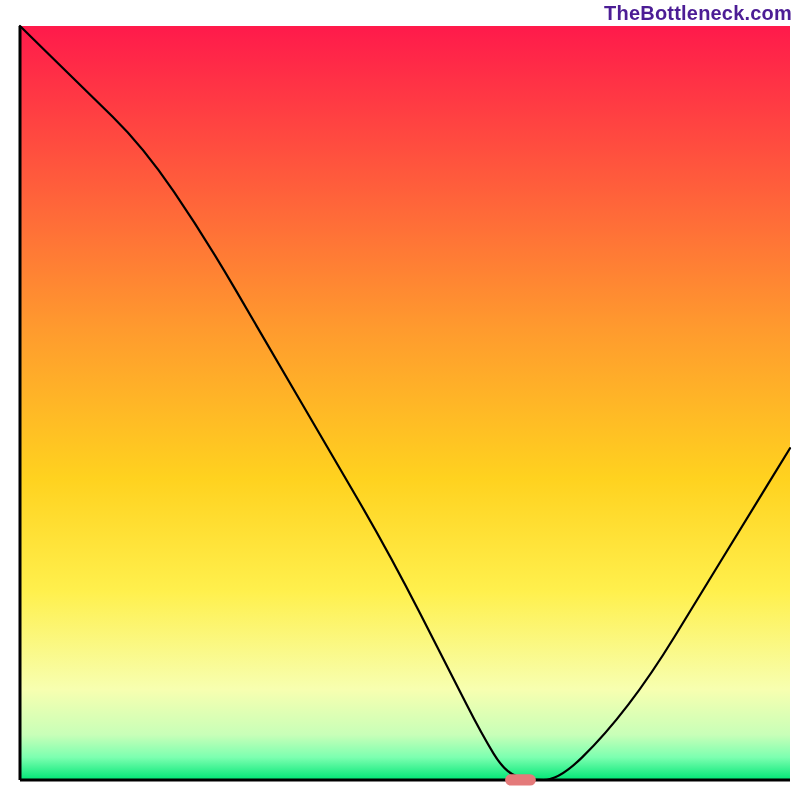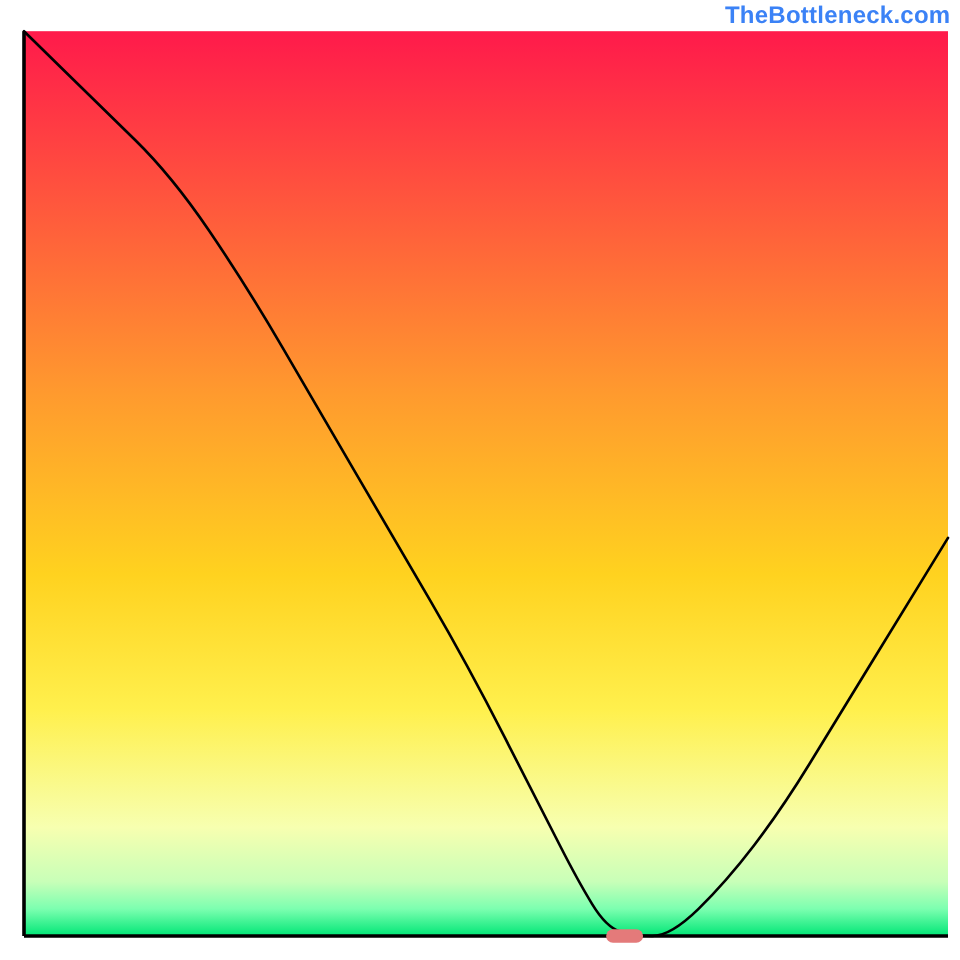--- a/index.html
+++ b/index.html
@@ -15,21 +15,21 @@
     position: relative;
     width: 800px;
     height: 800px;
   }
   .watermark {
     position: absolute;
     top: 2px;
     right: 8px;
     font-size: 20px;
     font-weight: 600;
-    color: #3b82f6;
+    color: #4c1d95;
     letter-spacing: 0.2px;
     z-index: 10;
   }
   svg.plot {
     position: absolute;
     top: 0;
     left: 0;
     width: 800px;
     height: 800px;
     display: block;

